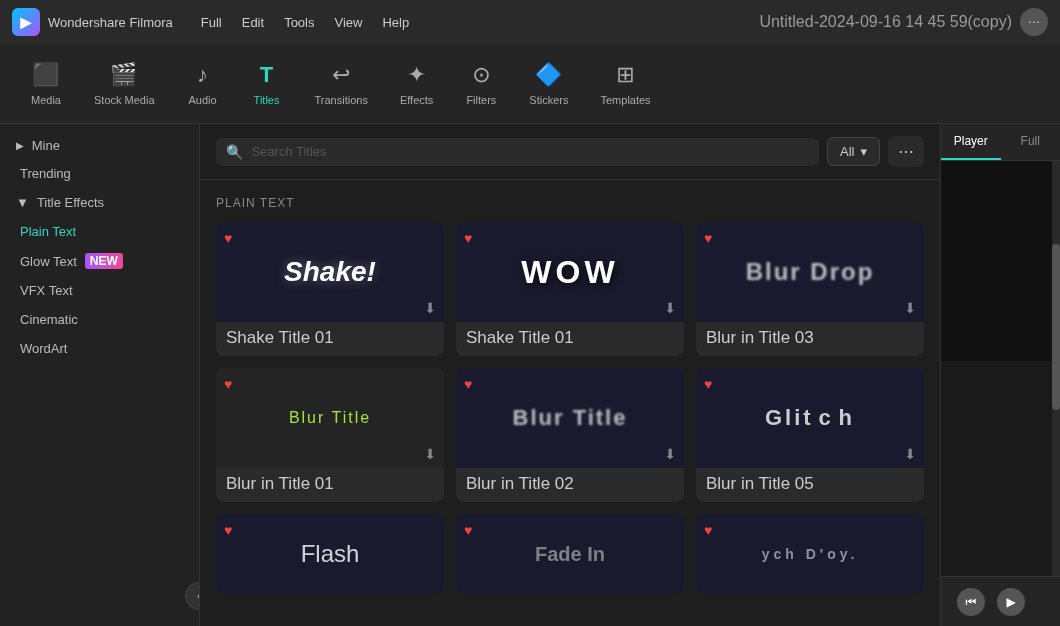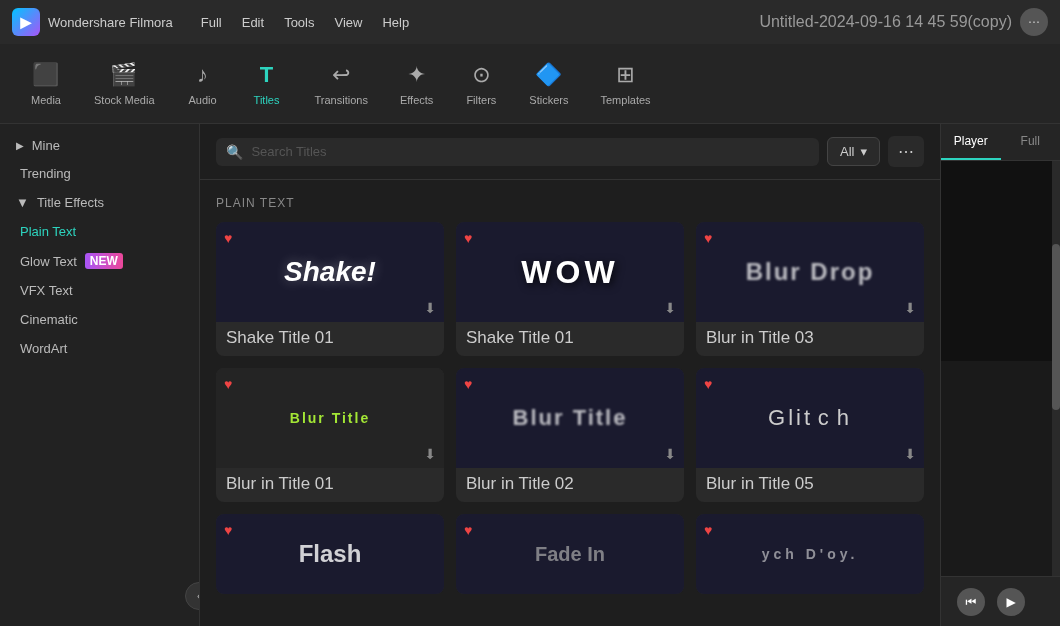--- a/index.html
+++ b/index.html
@@ -283,27 +283,27 @@
     }
     .thumb-text-blur {
       font-size: 22px;
       font-weight: bold;
       color: rgba(255,255,255,0.7);
       filter: blur(1px);
       letter-spacing: 2px;
     }
     .thumb-text-glitch {
       font-size: 22px;
+      font-weight: bold;
+      color: #ccc;
+      letter-spacing: 3px;
+    }
+    .thumb-text-green {
+      font-size: 16px;
       font-weight: normal;
-      color: #ccc;
-      letter-spacing: 3px;
-    }
-    .thumb-text-green {
-      font-size: 14px;
-      font-weight: bold;
       color: #a3e635;
       letter-spacing: 2px;
     }
 
     .heart-badge {
       position: absolute;
       top: 8px;
       left: 8px;
       color: #e44;
       font-size: 14px;
@@ -573,21 +573,21 @@
             <span class="heart-badge">♥</span>
             <span class="thumb-text-glitch">Glit c h</span>
             <span class="download-badge">⬇</span>
           </div>
           <div class="grid-item-label">Blur in Title 05</div>
         </div>
 
         <div class="grid-item" style="height:80px; overflow:hidden;">
           <div class="grid-item-thumb thumb-bg-dark" style="height:80px;">
             <span class="heart-badge">♥</span>
-            <span style="font-size:24px; font-weight:bold; color:white; opacity:0.8;">Flash</span>
+            <span style="font-size:24px; font-weight:normal; color:white; opacity:0.8;">Flash</span>
           </div>
         </div>
 
         <div class="grid-item" style="height:80px; overflow:hidden;">
           <div class="grid-item-thumb thumb-bg-dark" style="height:80px;">
             <span class="heart-badge">♥</span>
             <span style="font-size:20px; font-weight:bold; color:#aaa; opacity:0.7;">Fade In</span>
           </div>
         </div>
 

